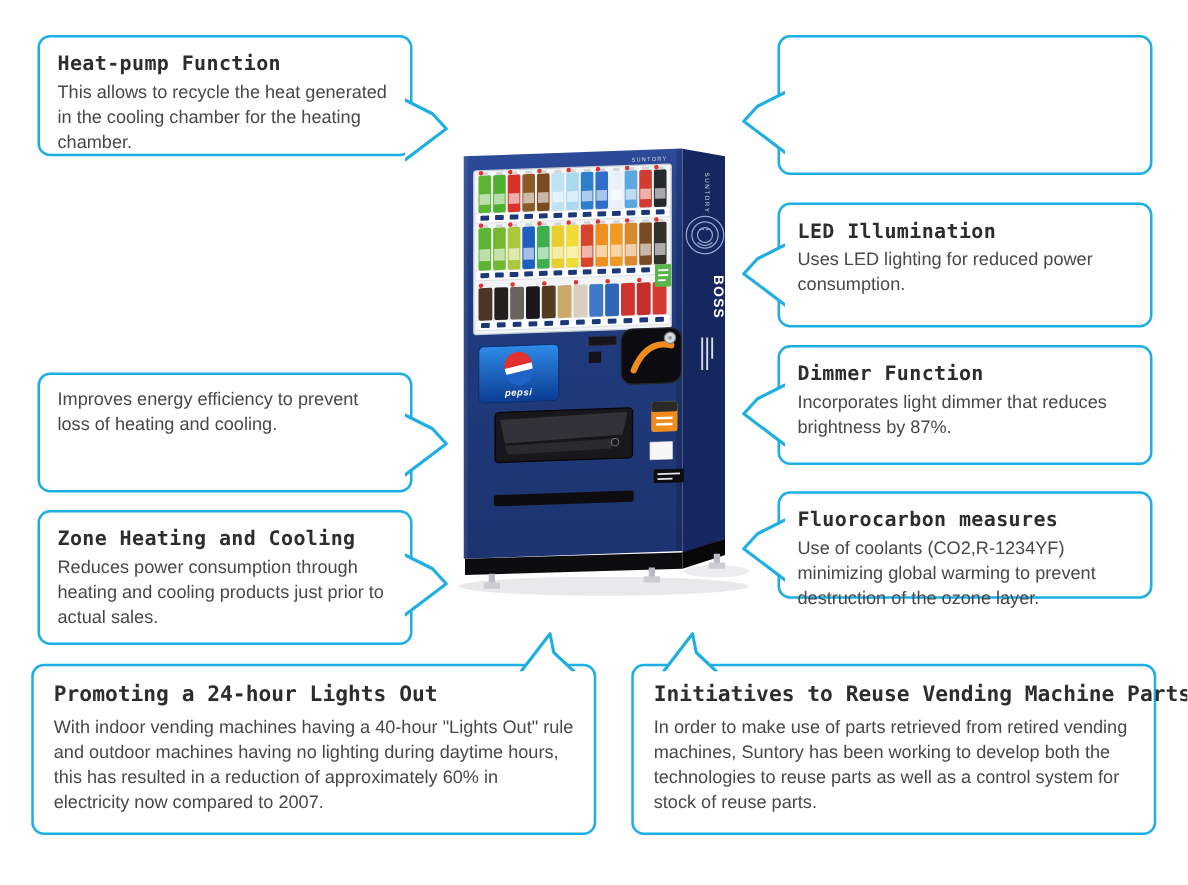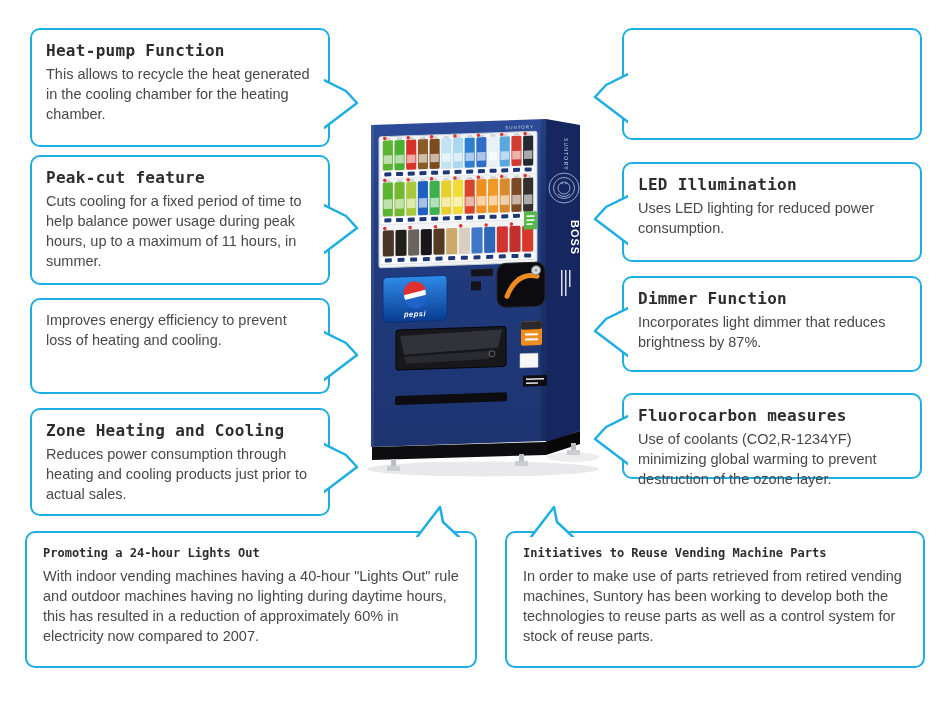--- a/index.html
+++ b/index.html
@@ -14,21 +14,21 @@
   }
   .callout h3{
     margin:1px 0 4px 0; font-family:"DejaVu Sans Mono", monospace;
     font-weight:bold; font-size:16px; letter-spacing:0.3px;
     color:var(--title); white-space:nowrap;
   }
   .callout p{
     margin:0; font-size:14.5px; line-height:1.38; color:var(--body);
   }
   .callout.bottom{ padding:12px 16px; }
-  .callout.bottom h3{ font-size:12px; letter-spacing:0; margin-bottom:6px; }
+  .callout.bottom h3{ font-size:17px; letter-spacing:0; margin-bottom:6px; }
   .tail{ position:absolute; }
   .tail polygon{ fill:#fff; }
   .tail polyline{ fill:none; stroke:var(--accent); stroke-width:2.5;
     stroke-linejoin:round; stroke-linecap:round; }
   .tail-r{ left:calc(100% - 4px); }
   .tail-l{ right:calc(100% - 4px); }
   .tail-u{ bottom:calc(100% - 4px); }
   .machine{ position:absolute; left:365px; top:98px; }
 </style>
 </head>
@@ -290,37 +290,29 @@
         <rect x="26" y="361" width="5" height="8"></rect>
           <rect x="22" y="368" width="13" height="5" fill="#caced2"></rect>
         <rect x="154" y="356" width="5" height="8"></rect>
           <rect x="150" y="363" width="13" height="5" fill="#caced2"></rect>
         <rect x="206" y="345" width="5" height="8"></rect>
           <rect x="202" y="352" width="13" height="5" fill="#caced2"></rect>
       </g>
     </g>
   </svg>
 
-  <div class="callout" style="left:30px; top:28px; width:300px; height:119px">
+  <div class="callout" style="left:30px; top:28px; width:300px; height:97px">
     <h3>Heat-pump Function</h3>
     <p>This allows to recycle the heat generated in the cooling chamber for the heating chamber.</p>
     <svg class="tail tail-r" style="top:48px" width="38" height="52" viewBox="0 0 38 52">
       <polygon points="0,2 22,13 33,25 0,50"></polygon>
         <polyline points="0,2 22,13 33,25 0,50"></polyline>
     </svg>
   </div>
 
-  <div class="callout" style="left:30px; top:155px; width:300px; height:130px">
-    <h3>Peak-cut feature</h3>
-    <p>Cuts cooling for a fixed period of time to help balance power usage during peak hours, up to a maximum of 11 hours, in summer.</p>
-    <svg class="tail tail-r" style="top:46px" width="38" height="52" viewBox="0 0 38 52">
-      <polygon points="0,2 22,13 33,25 0,50"></polygon>
-        <polyline points="0,2 22,13 33,25 0,50"></polyline>
-    </svg>
-  </div>
 
   <div class="callout" style="left:30px; top:298px; width:300px; height:96px">
     <p>Improves energy efficiency to prevent loss of heating and cooling.</p>
     <svg class="tail tail-r" style="top:30px" width="38" height="52" viewBox="0 0 38 52">
       <polygon points="0,2 22,13 33,25 0,50"></polygon>
         <polyline points="0,2 22,13 33,25 0,50"></polyline>
     </svg>
   </div>
 
   <div class="callout" style="left:30px; top:408px; width:300px; height:108px">

